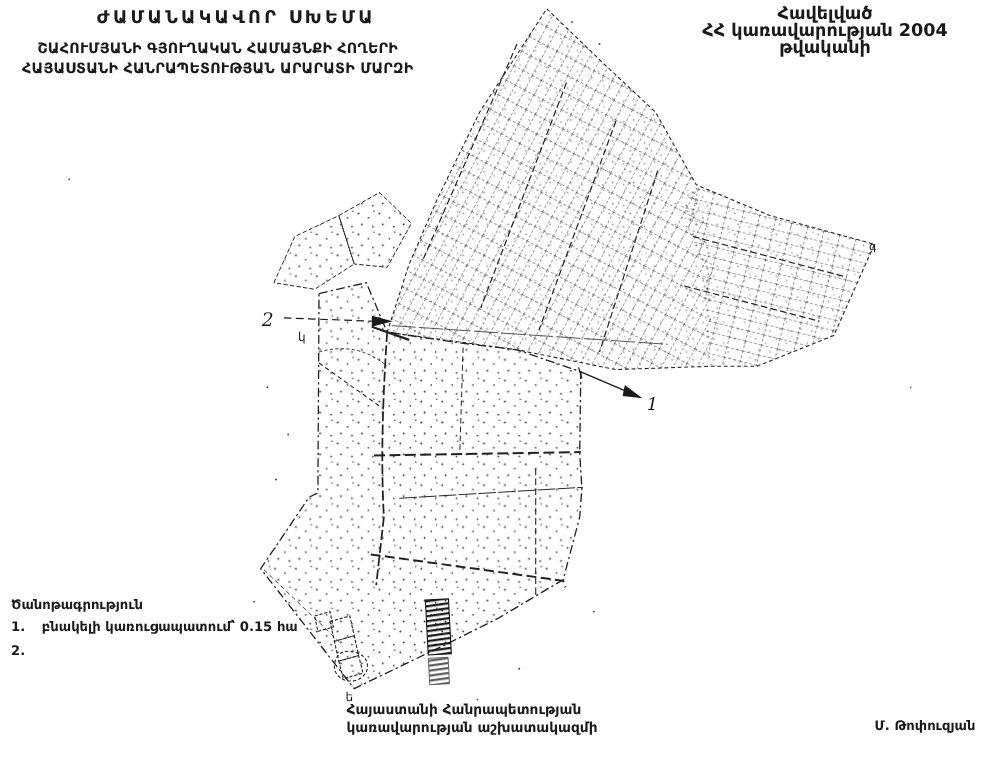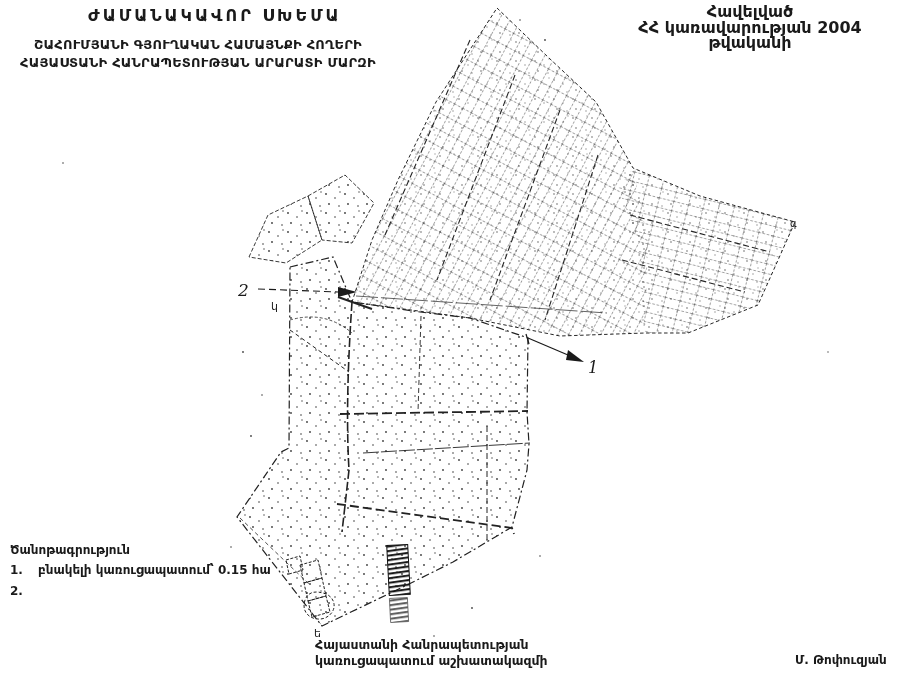--- a/index.html
+++ b/index.html
@@ -169,18 +169,18 @@
       <span class="num">1.</span>
       <span>բնակելի կառուցապատում՝ 0.15 հա</span>
     </div>
     <div class="ni">
       <span class="num">2.</span>
     </div>
   </div>
 
   <div class="abs signature">
     <div>Հայաստանի Հանրապետության</div>
-    <div>կառուցապատում աշխատակազմի</div>
+    <div>կառավարության աշխատակազմի</div>
   </div>
 
   <div class="abs sig-name">Մ. Թոփուզյան</div>
 
 </div>
 
 </body></html>

